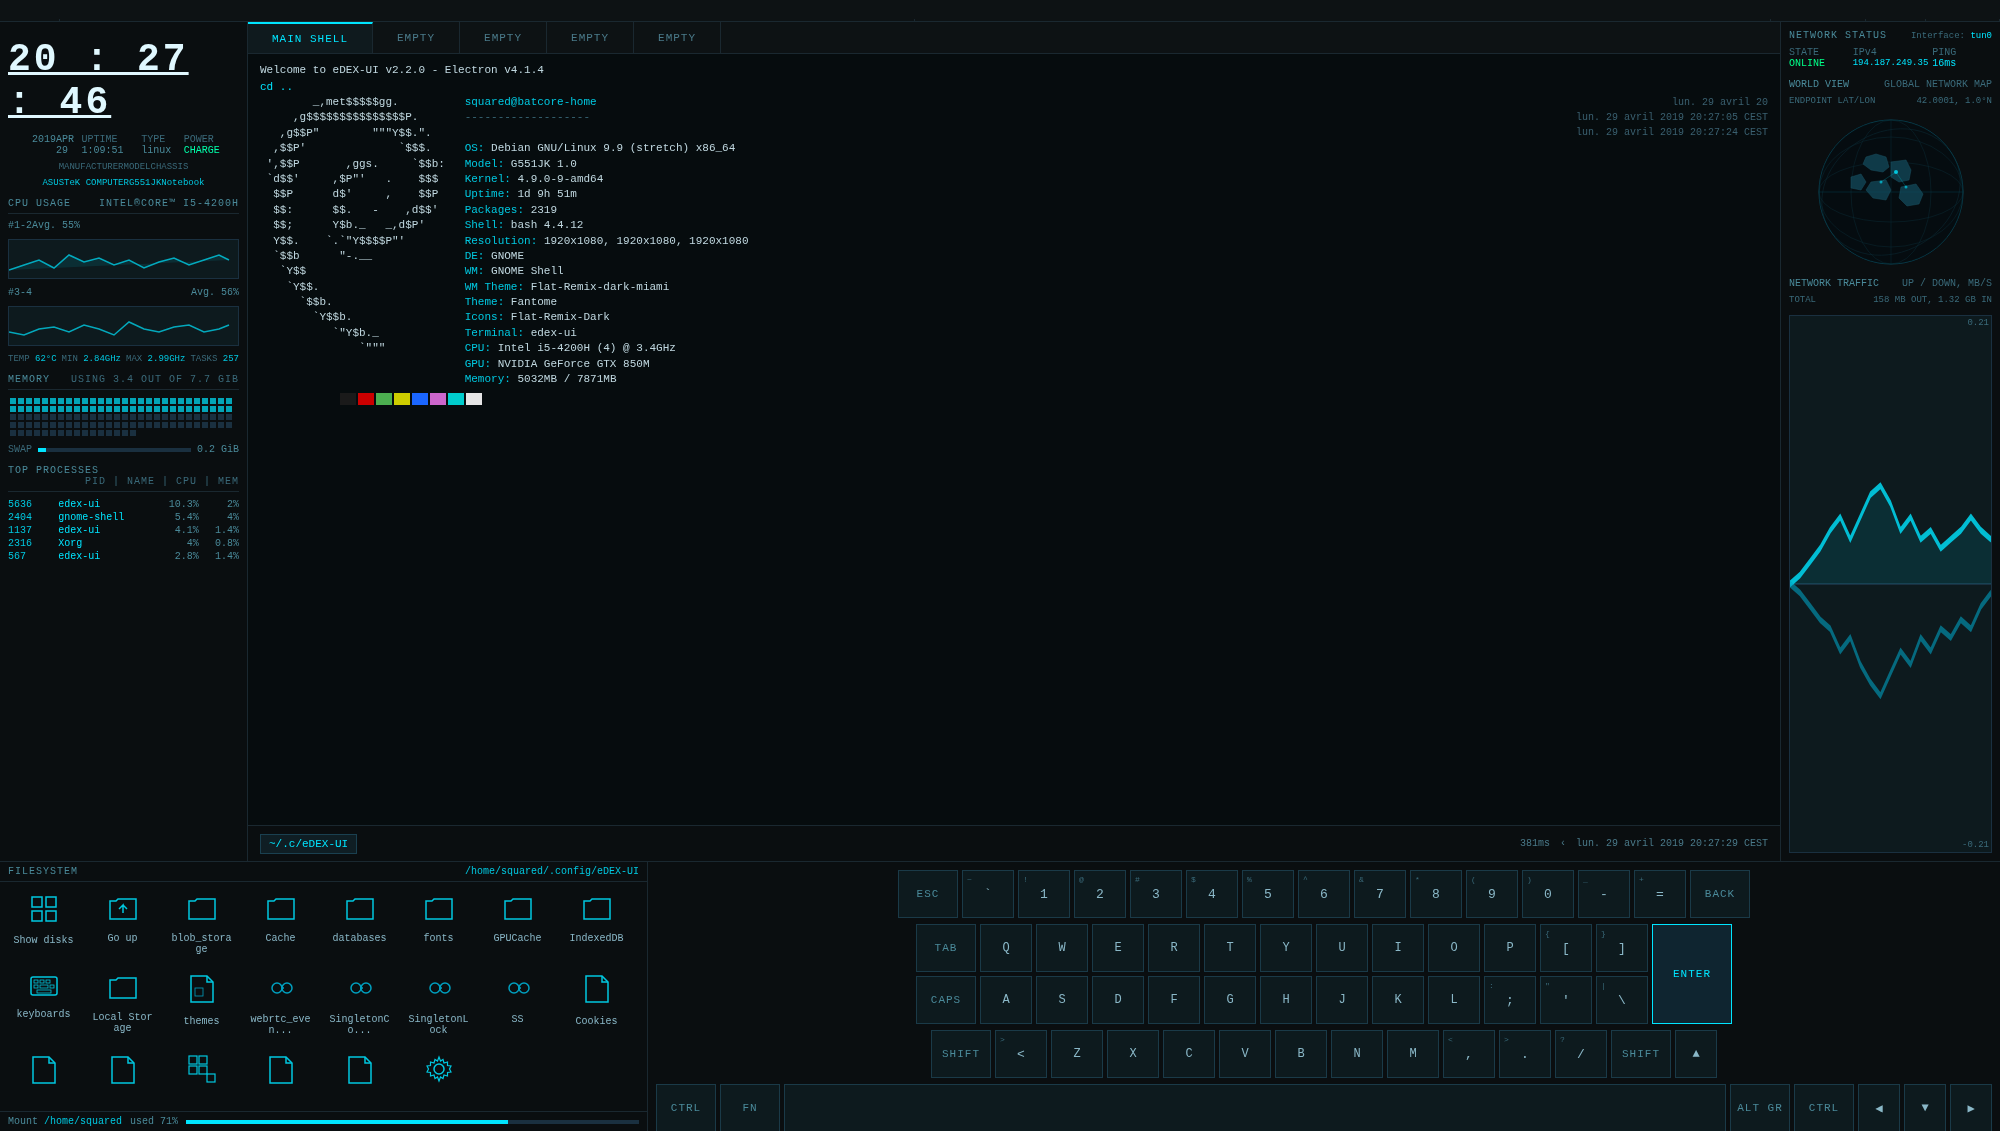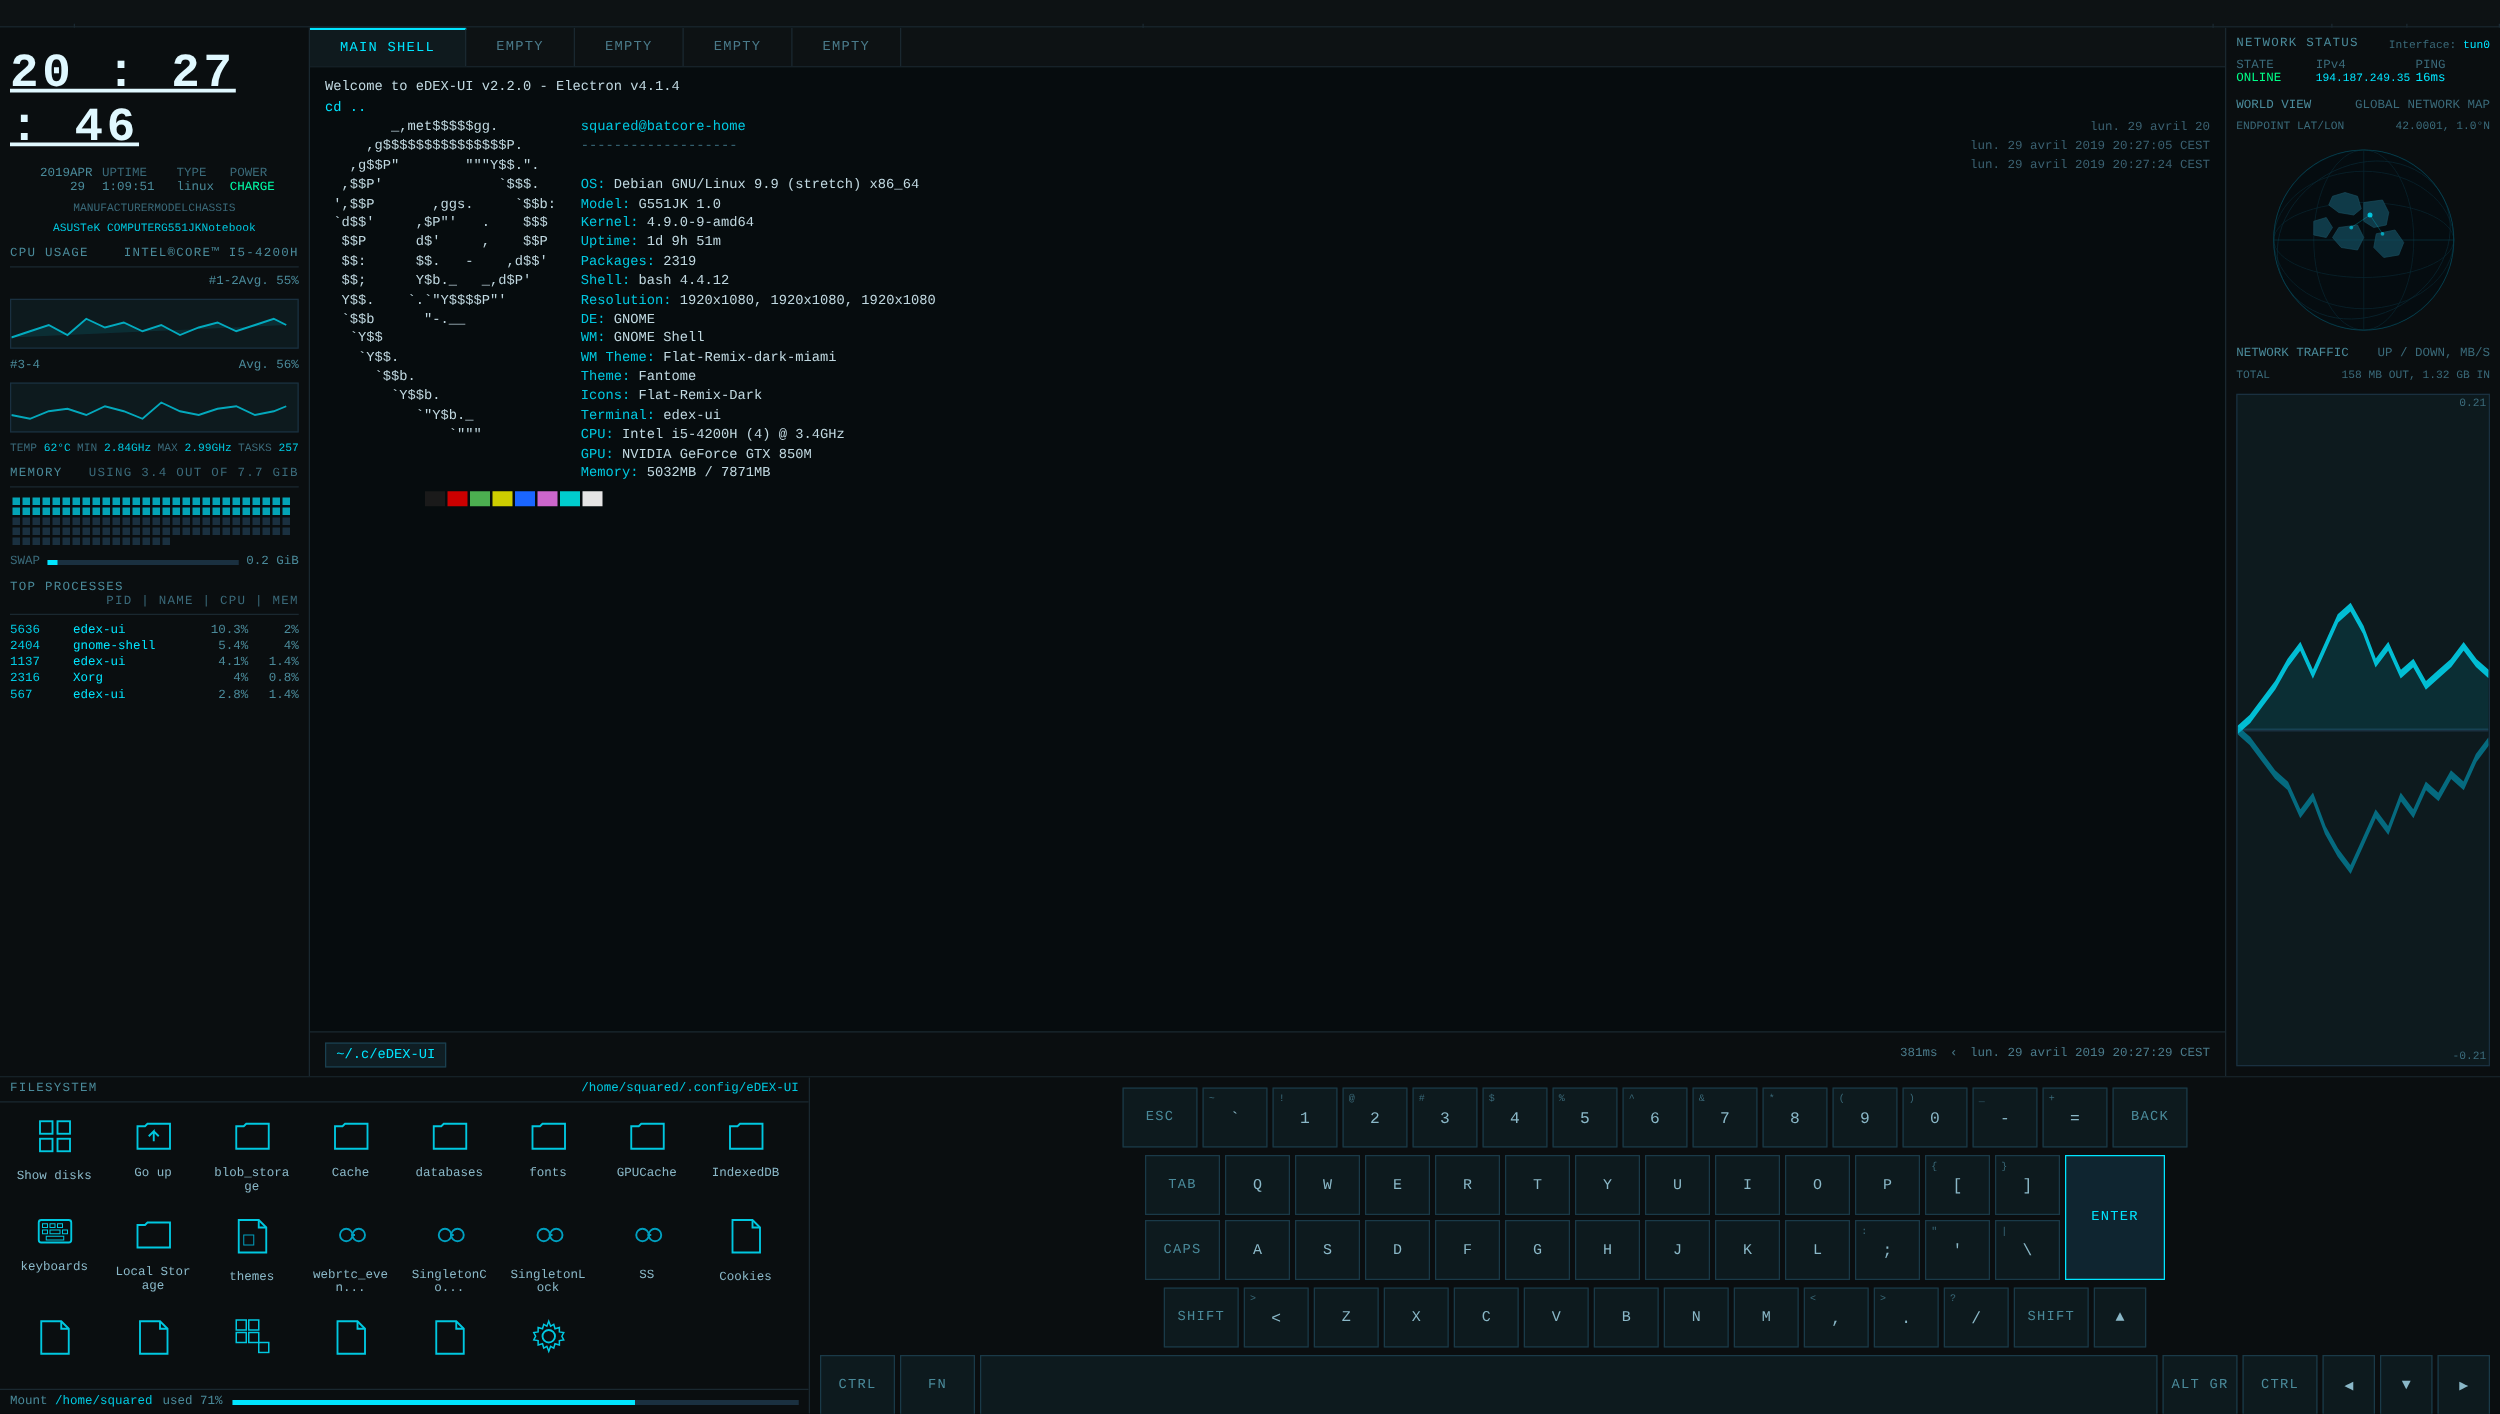--- a/index.html
+++ b/index.html
@@ -476,21 +476,21 @@
       <span style="color:#00c8e0;font-size:9px">ASUSTeK COMPUTER</span>
       <span style="color:#00c8e0;font-size:9px">G551JK</span>
       <span style="color:#00c8e0;font-size:9px">Notebook</span>
     </div>
 
     <div class="section-label">
       <span>CPU USAGE</span>
       <span style="float:right">Intel®Core™ i5-4200H</span>
     </div>
 
-    <div style="display:flex;justify-content:flex-end;font-size:10px;color:#4a8a9a;">
+    <div style="display:flex;justify-content:flex-start;font-size:10px;color:#4a8a9a;">
       <span>#1-2</span>
       <span>Avg. 55%</span>
     </div>
     <div class="cpu-chart">
       <svg width="100%" height="100%">
         <polyline points="0,30 15,25 30,20 45,28 60,15 75,22 90,18 105,25 120,20 135,28 150,22 165,18 180,25 195,20 210,15 220,20" fill="none" stroke="#00e5ff" stroke-width="1.5" opacity="0.7"></polyline>
         <polyline points="0,30 15,25 30,20 45,28 60,15 75,22 90,18 105,25 120,20 135,28 150,22 165,18 180,25 195,20 210,15 220,20" fill="rgba(0,229,255,0.1)" stroke="none"></polyline>
       </svg>
     </div>
     <div style="display:flex;justify-content:space-between;font-size:10px;color:#4a8a9a;">

